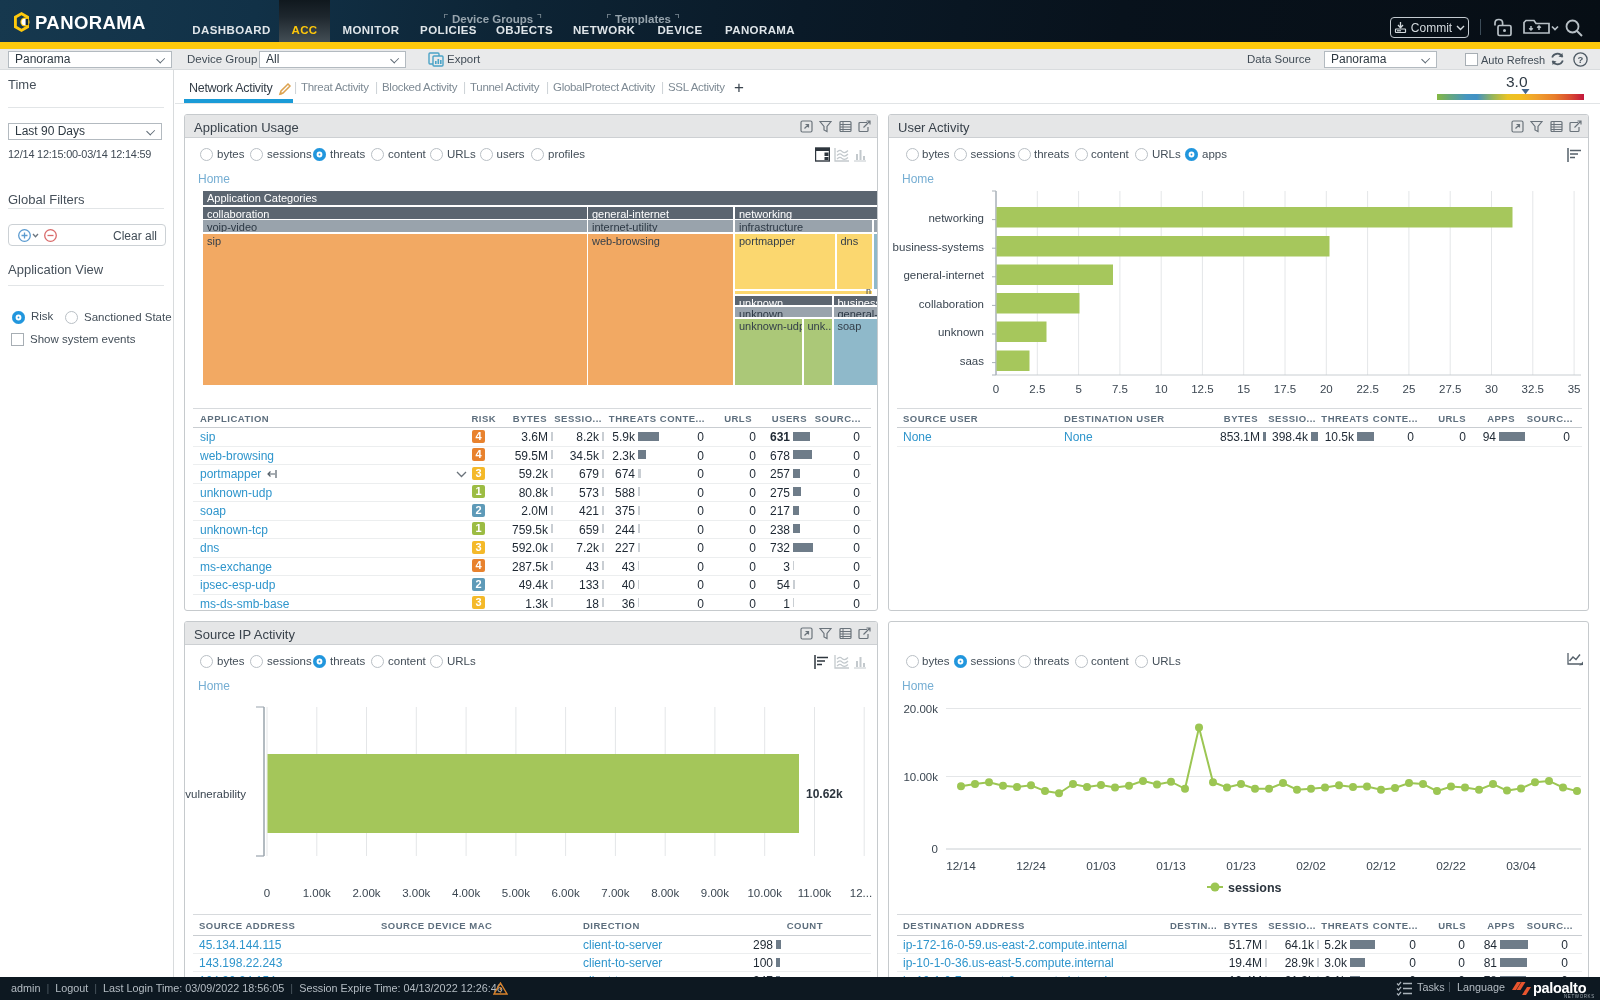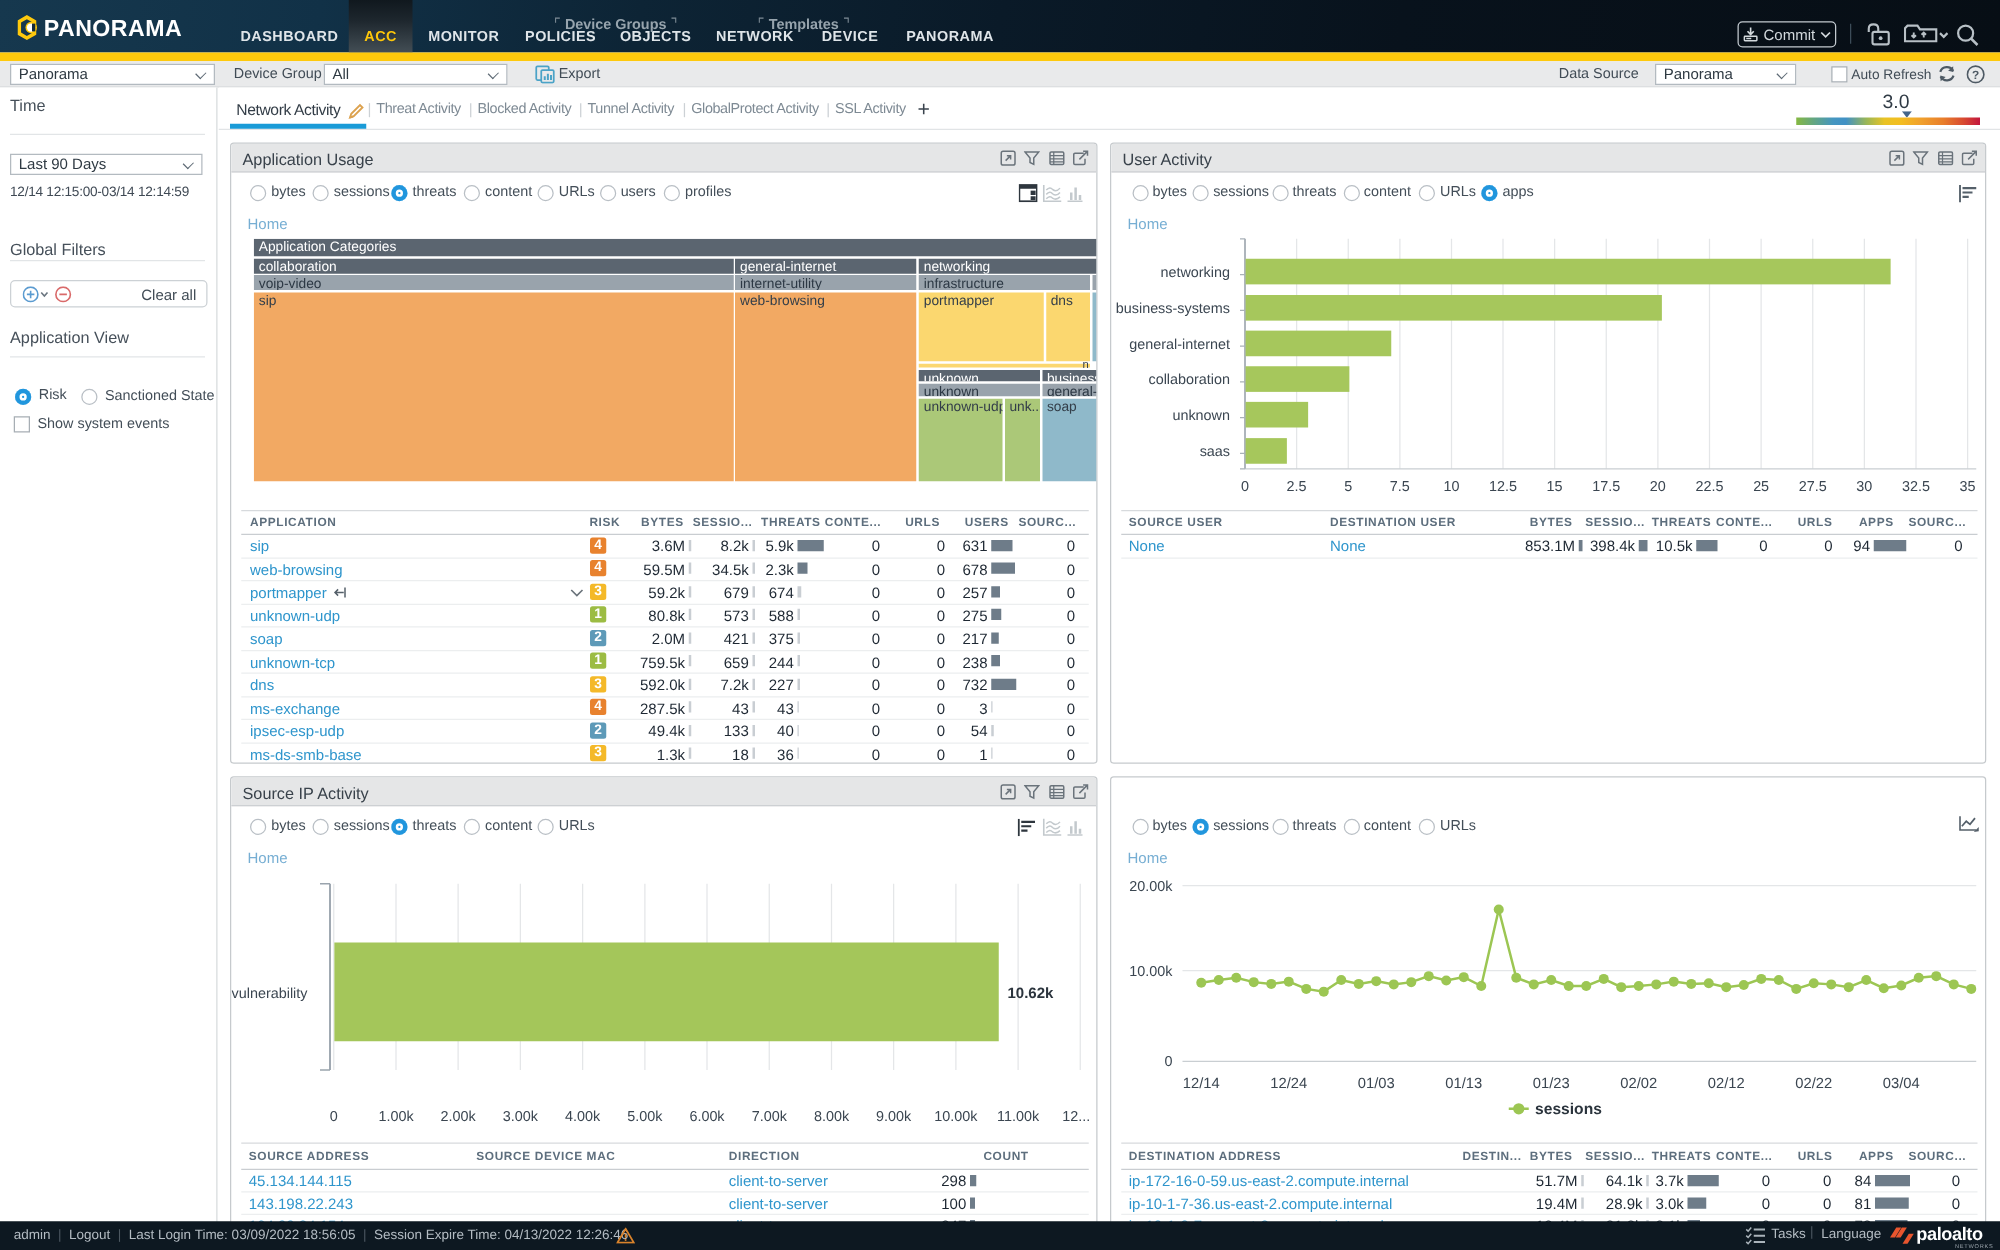--- a/index.html
+++ b/index.html
@@ -283,21 +283,21 @@
     <div class="tlink" style="left:15px;top:315.2px;">sip</div>
     <div class="risk r4" style="left:287px;top:314.8px;">4</div>
     <div class="tval" style="left:290px;top:315.2px;width:73px;">3.6M</div>
     <div class="minitick" style="left:366px;top:316.5px;"></div>
     <div class="tval" style="left:350px;top:315.2px;width:64px;">8.2k</div>
     <div class="minitick" style="left:417px;top:316.5px;"></div>
     <div class="tval" style="left:390px;top:315.2px;width:60px;">5.9k</div>
     <div class="minibar" style="left:453px;top:316.5px;width:21px;"></div>
     <div class="tval" style="left:455px;top:315.2px;width:64px;">0</div>
     <div class="tval" style="left:507px;top:315.2px;width:64px;">0</div>
-    <div class="tval" style="left:541px;top:315.2px;width:64px;">631</div>
+    <div class="tval" style="left:541px;top:315.2px;width:64px;font-weight:bold;">631</div>
     <div class="minibar" style="left:608px;top:316.5px;width:17px;"></div>
     <div class="tval" style="left:611px;top:315.2px;width:64px;">0</div>
     <div class="rowline" style="top:330.5px;width:678px;"></div>
     <div class="tlink" style="left:15px;top:333.7px;">web-browsing</div>
     <div class="risk r4" style="left:287px;top:333.3px;">4</div>
     <div class="tval" style="left:290px;top:333.7px;width:73px;">59.5M</div>
     <div class="minitick" style="left:366px;top:335.0px;"></div>
     <div class="tval" style="left:350px;top:333.7px;width:64px;">34.5k</div>
     <div class="minitick" style="left:417px;top:335.0px;"></div>
     <div class="tval" style="left:390px;top:333.7px;width:60px;">2.3k</div>
@@ -733,29 +733,29 @@
     <div class="theadr" style="left:459px;top:298px;">CONTE...</div>
     <div class="theadr" style="left:507px;top:298px;">URLS</div>
     <div class="theadr" style="left:556px;top:298px;">APPS</div>
     <div class="theadr" style="left:614px;top:298px;">SOURC...</div>
     <div class="abs" style="left:8px;top:313px;width:685px;border-top:1px solid #c9cdd1;"></div>
     <div class="tlink" style="left:14px;top:316px;">ip-172-16-0-59.us-east-2.compute.internal</div>
     <div class="tval" style="left:300px;top:316px;width:73px;">51.7M</div>
     <div class="minitick" style="left:376px;top:317.5px;"></div>
     <div class="tval" style="left:355px;top:316px;width:70px;">64.1k</div>
     <div class="minitick" style="left:428px;top:317.5px;"></div>
-    <div class="tval" style="left:398px;top:316px;width:60px;">3.7k</div>
+    <div class="tval" style="left:398px;top:316px;width:60px;">5.2k</div>
     <div class="minibar" style="left:461px;top:317.5px;width:25px;"></div>
     <div class="tval" style="left:467px;top:316px;width:60px;">0</div>
     <div class="tval" style="left:516px;top:316px;width:60px;">0</div>
     <div class="tval" style="left:551px;top:316px;width:57px;">84</div>
     <div class="minibar" style="left:611px;top:317.5px;width:28px;"></div>
     <div class="tval" style="left:619px;top:316px;width:60px;">0</div>
     <div class="rowline" style="top:331px;width:685px;"></div>
-    <div class="tlink" style="left:14px;top:334px;">ip-10-1-7-36.us-east-2.compute.internal</div>
+    <div class="tlink" style="left:14px;top:334px;">ip-10-1-0-36.us-east-5.compute.internal</div>
     <div class="tval" style="left:300px;top:334px;width:73px;">19.4M</div>
     <div class="minitick" style="left:376px;top:335.5px;"></div>
     <div class="tval" style="left:355px;top:334px;width:70px;">28.9k</div>
     <div class="minitick" style="left:428px;top:335.5px;"></div>
     <div class="tval" style="left:398px;top:334px;width:60px;">3.0k</div>
     <div class="minibar" style="left:461px;top:335.5px;width:15px;"></div>
     <div class="tval" style="left:467px;top:334px;width:60px;">0</div>
     <div class="tval" style="left:516px;top:334px;width:60px;">0</div>
     <div class="tval" style="left:551px;top:334px;width:57px;">81</div>
     <div class="minibar" style="left:611px;top:335.5px;width:27px;"></div>

